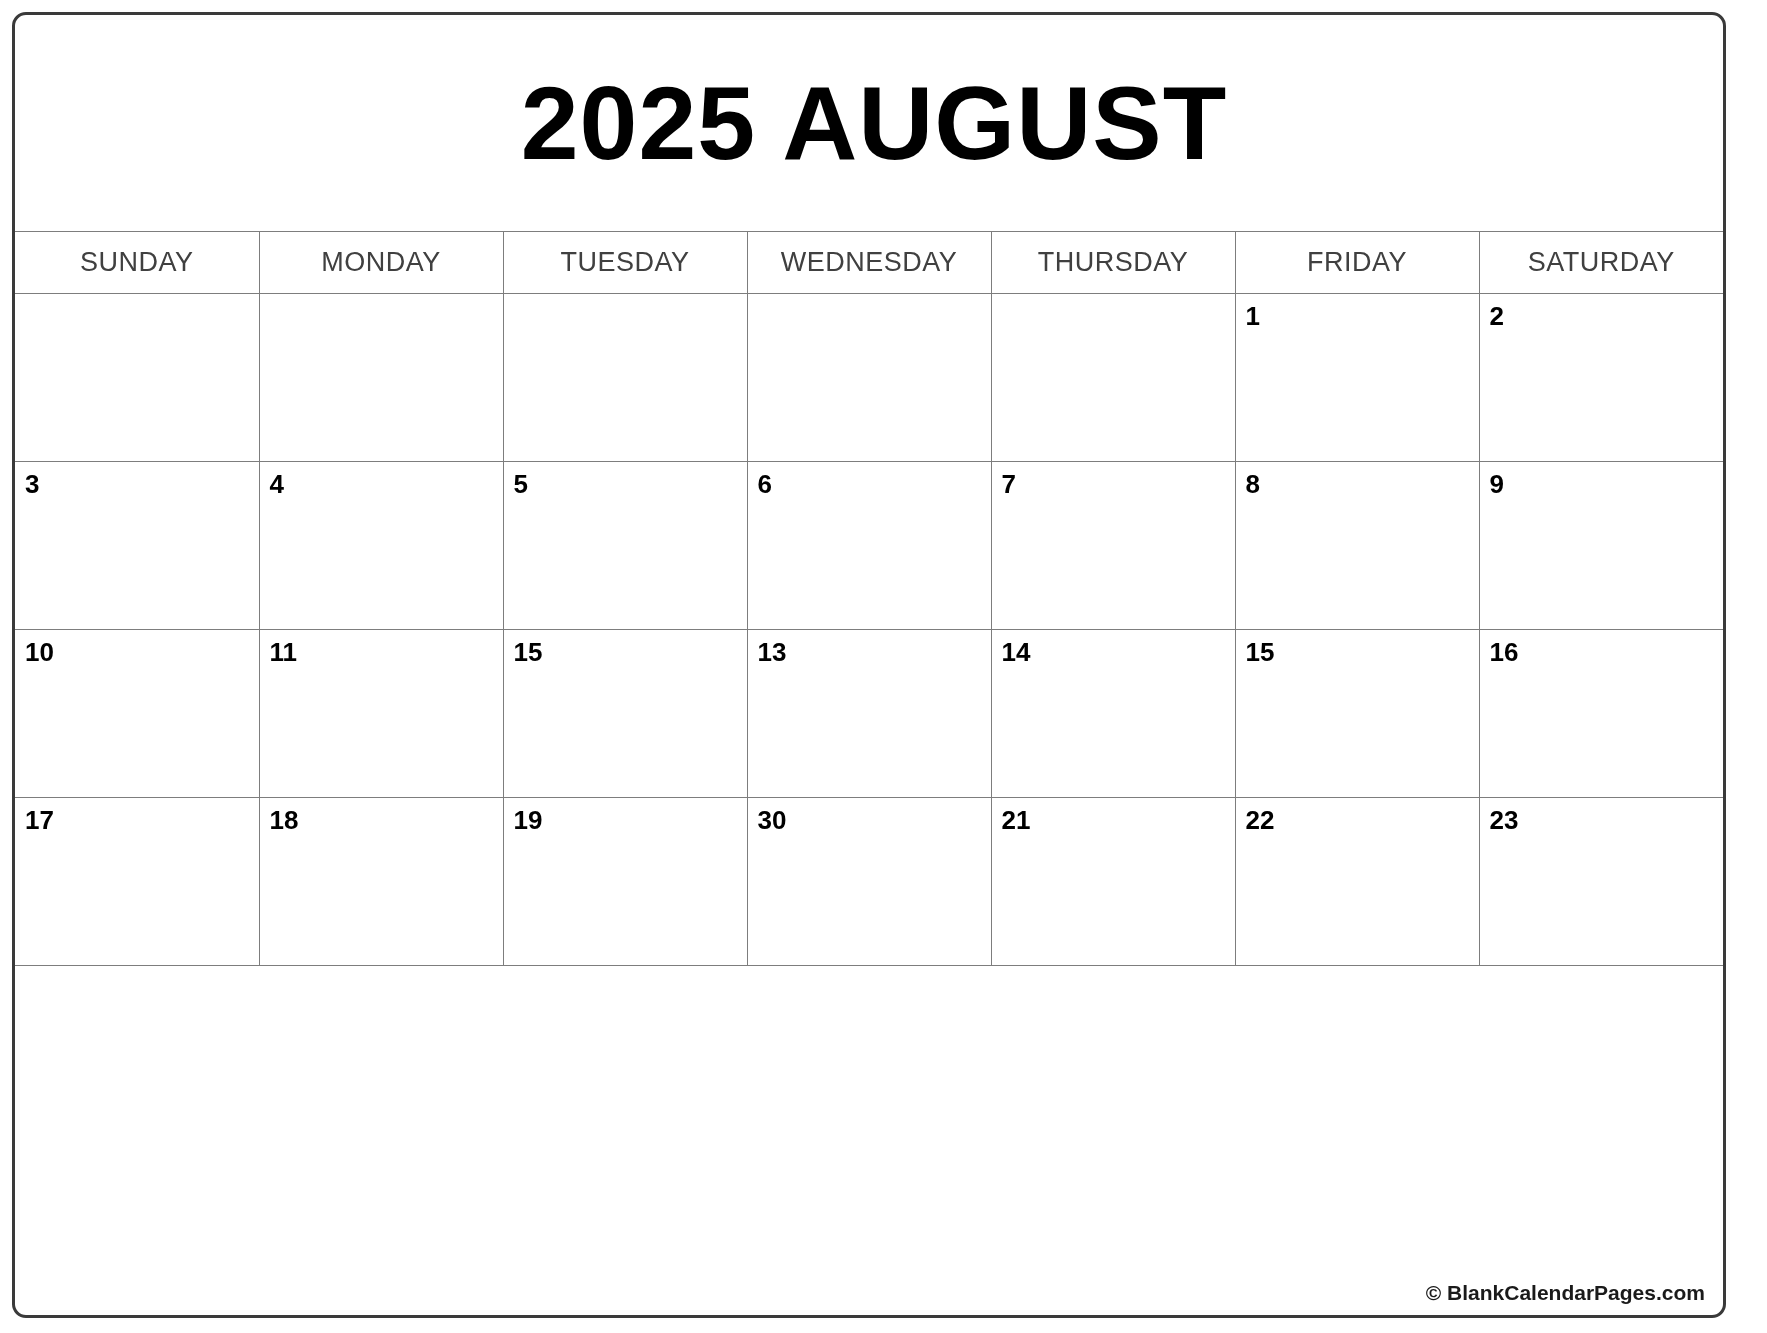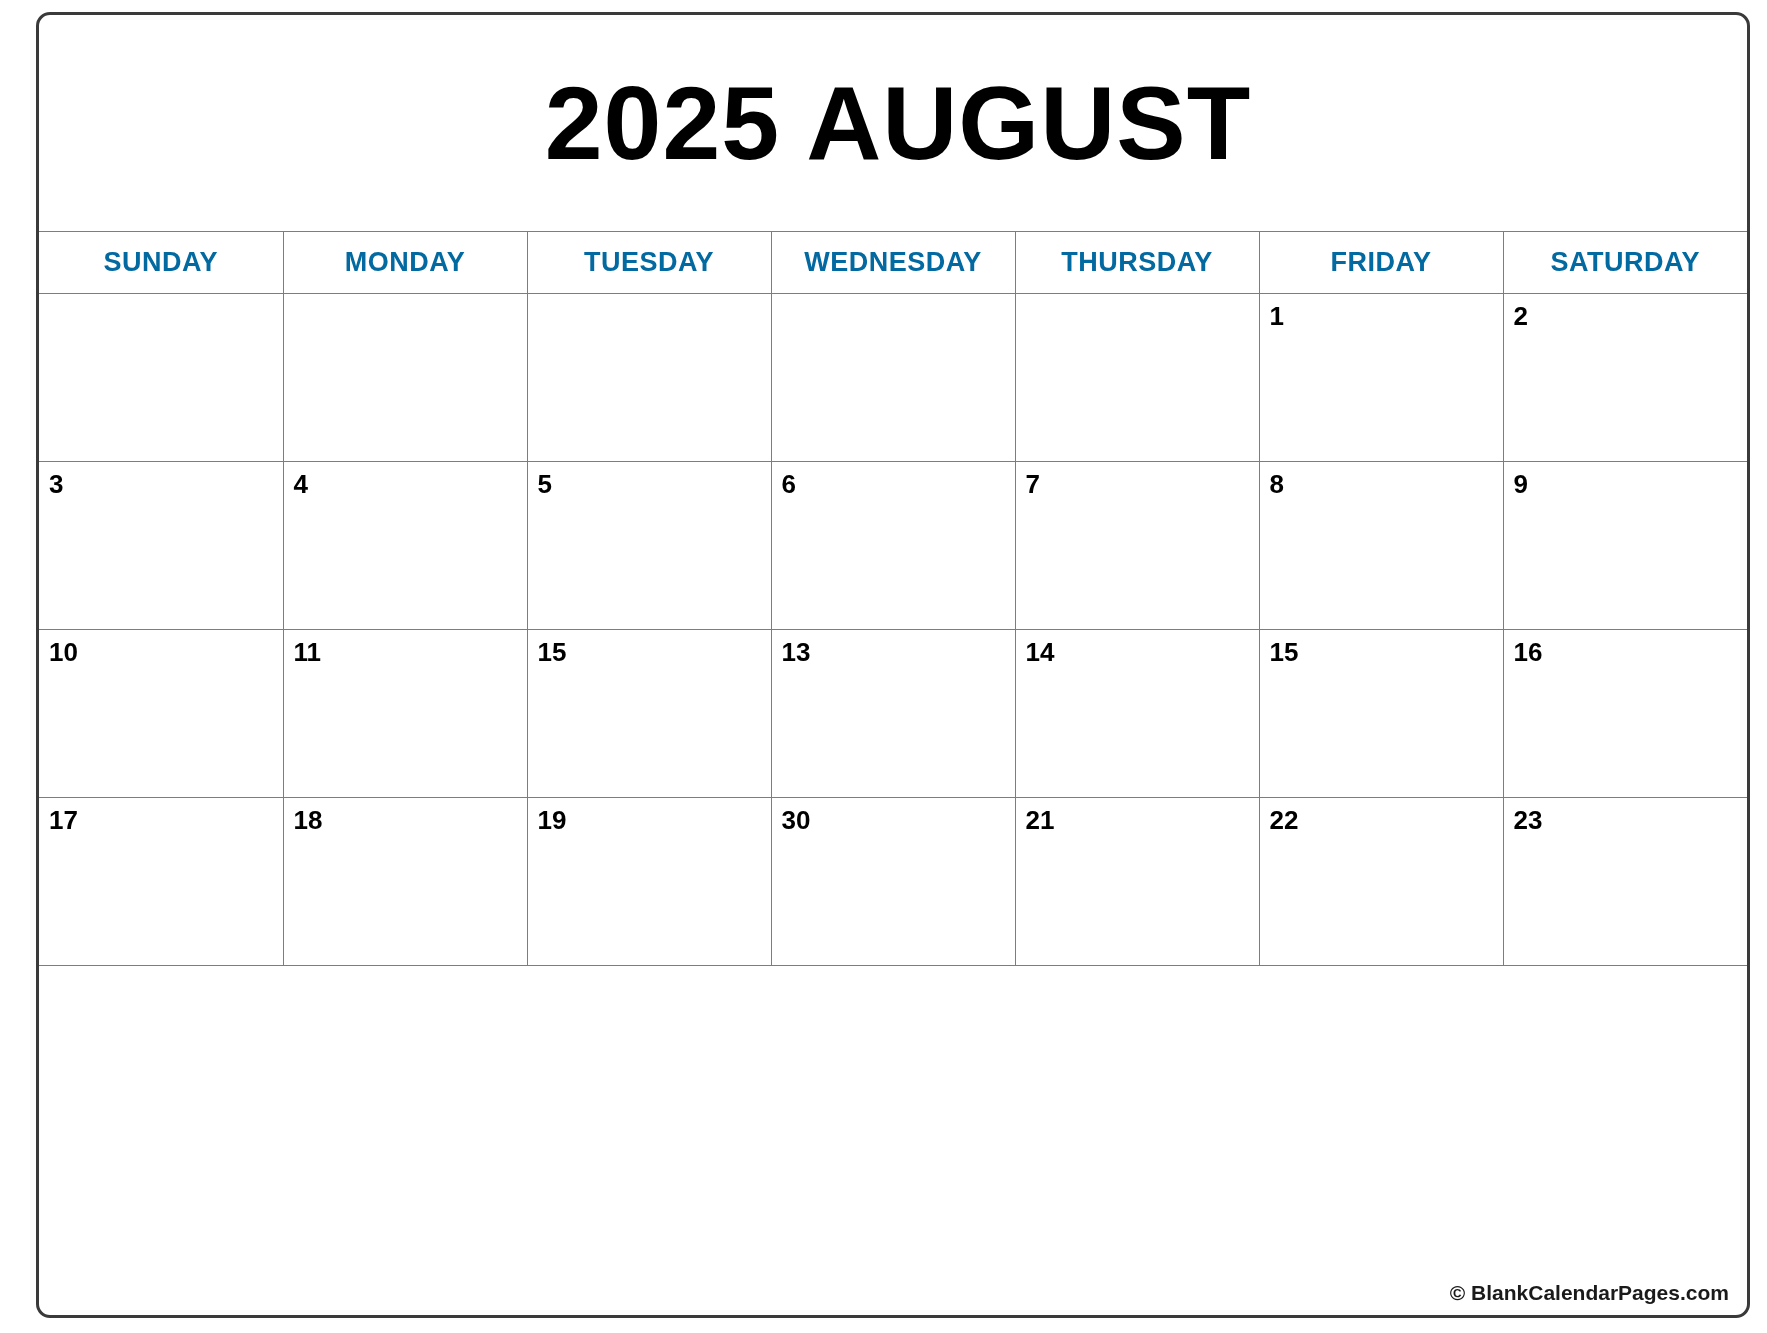--- a/index.html
+++ b/index.html
@@ -9,21 +9,21 @@
   }
   body {
     width: 1767px;
     height: 1333px;
     font-family: "Liberation Sans", sans-serif;
     overflow: hidden;
   }
 
   .calendar-frame {
     position: absolute;
-    left: 36px;
+    left: 12px;
     top: 12px;
     width: 1714px;
     height: 1306px;
     border: 3px solid #3a3a3a;
     border-radius: 14px;
     box-sizing: border-box;
     background: #ffffff;
     overflow: hidden;
   }
 
@@ -50,22 +50,22 @@
     width: 100%;
   }
   table.calendar th,
   table.calendar td {
     border: 1px solid #7d7d7d;
     box-sizing: border-box;
   }
   table.calendar th {
     height: 62px;
     font-size: 27px;
-    font-weight: bold;
-    color: #0369a1;
+    font-weight: normal;
+    color: #404040;
     letter-spacing: 0.5px;
     text-align: center;
     vertical-align: middle;
   }
   table.calendar th.first,
   table.calendar td.first {
     border-left: none;
   }
   table.calendar th.last,
   table.calendar td.last {

